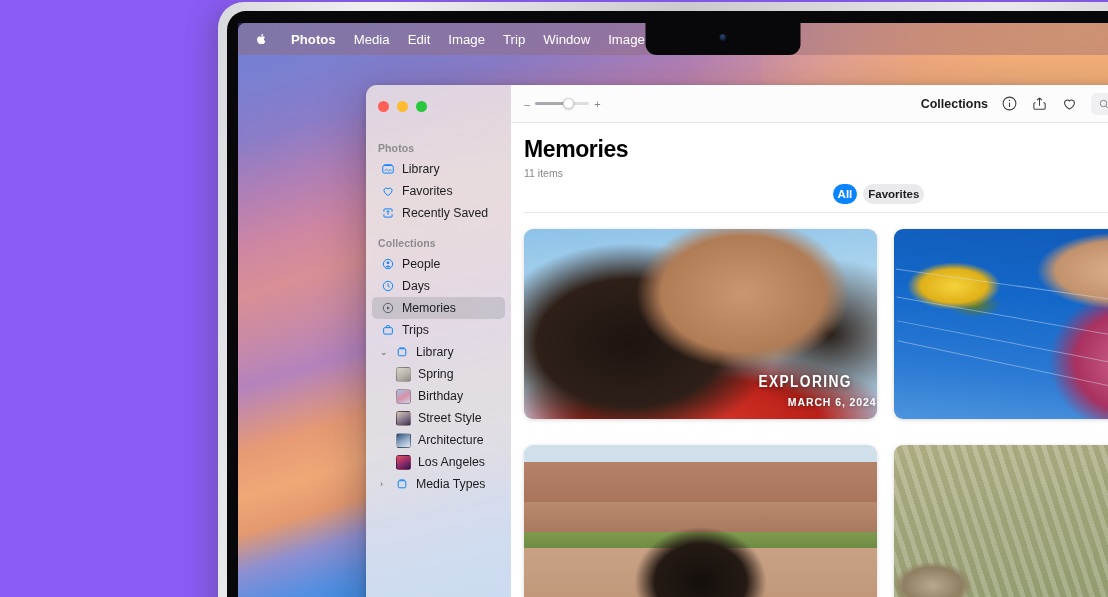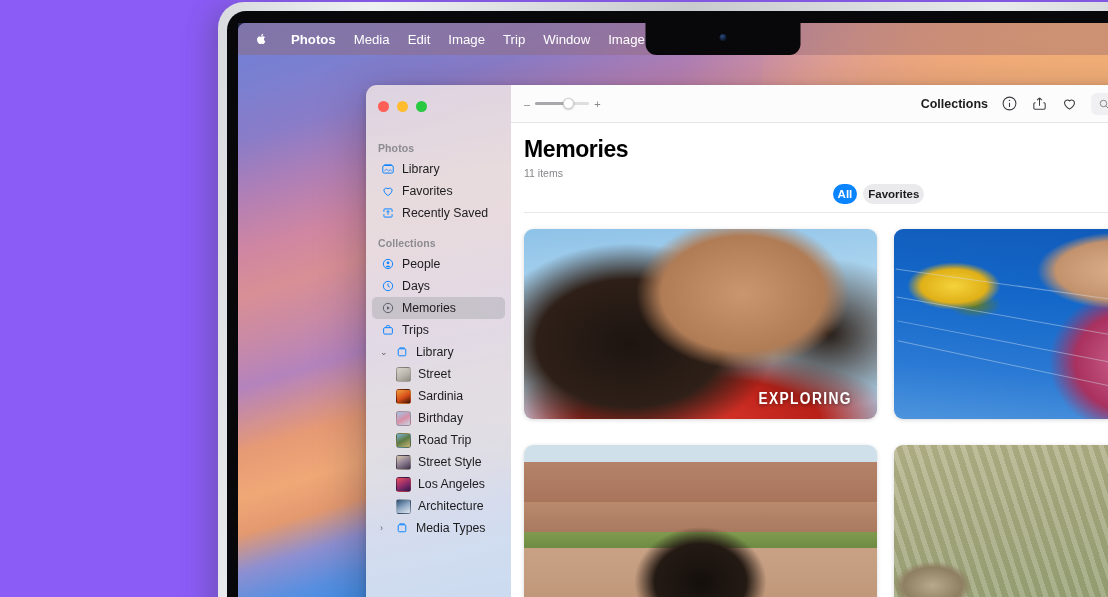--- a/index.html
+++ b/index.html
@@ -463,45 +463,37 @@
                   <svg viewBox="0 0 24 24" fill="none" stroke="#0a84ff" stroke-width="1.7">
                       <rect x="5.5" y="6.5" width="13" height="12" rx="2"></rect>
                       <path d="M8 6.5V5h8v1.5"></path>
                     </svg>
                 </span>
                 <span>Library</span>
               </div>
 
               <div class="side-item sub">
                 <span class="thumb tw-spring"></span>
-                <span>Street</span>
-              </div>
-              <div class="side-item sub">
-                <span class="thumb tw-sardinia"></span>
-                <span>Sardinia</span>
+                <span>Spring</span>
               </div>
               <div class="side-item sub">
                 <span class="thumb tw-birthday"></span>
                 <span>Birthday</span>
               </div>
               <div class="side-item sub">
-                <span class="thumb tw-roadtrip"></span>
-                <span>Road Trip</span>
-              </div>
-              <div class="side-item sub">
                 <span class="thumb tw-street"></span>
                 <span>Street Style</span>
+              </div>
+              <div class="side-item sub">
+                <span class="thumb tw-arch"></span>
+                <span>Architecture</span>
               </div>
               <div class="side-item sub">
                 <span class="thumb tw-la"></span>
                 <span>Los Angeles</span>
-              </div>
-              <div class="side-item sub">
-                <span class="thumb tw-arch"></span>
-                <span>Architecture</span>
               </div>
 
               <div class="side-item">
                 <span class="chev">›</span>
                 <span class="ico">
                   <svg viewBox="0 0 24 24" fill="none" stroke="#0a84ff" stroke-width="1.7">
                       <rect x="5.5" y="6.5" width="13" height="12" rx="2"></rect>
                       <path d="M8 6.5V5h8v1.5"></path>
                     </svg>
                 </span>
@@ -562,20 +554,21 @@
               </div>
               <div class="divider"></div>
             </div>
 
             <div class="grid">
 
               <div class="card style-condensed">
                 <div class="ph-explore"></div>
                 <div class="overlay">
                   <div class="c-title">EXPLORING</div>
+                  <div class="c-sub">MARCH 6, 2024</div>
                 </div>
               </div>
 
               <div class="card style-rounded">
                 <div class="ph-family">
                   <span class="wire" style="top:34%; transform:rotate(8deg);"></span>
                   <span class="wire" style="top:52%; transform:rotate(10deg);"></span>
                   <span class="wire" style="top:66%; transform:rotate(11deg);"></span>
                   <span class="wire" style="top:78%; transform:rotate(12deg);"></span>
                 </div>

